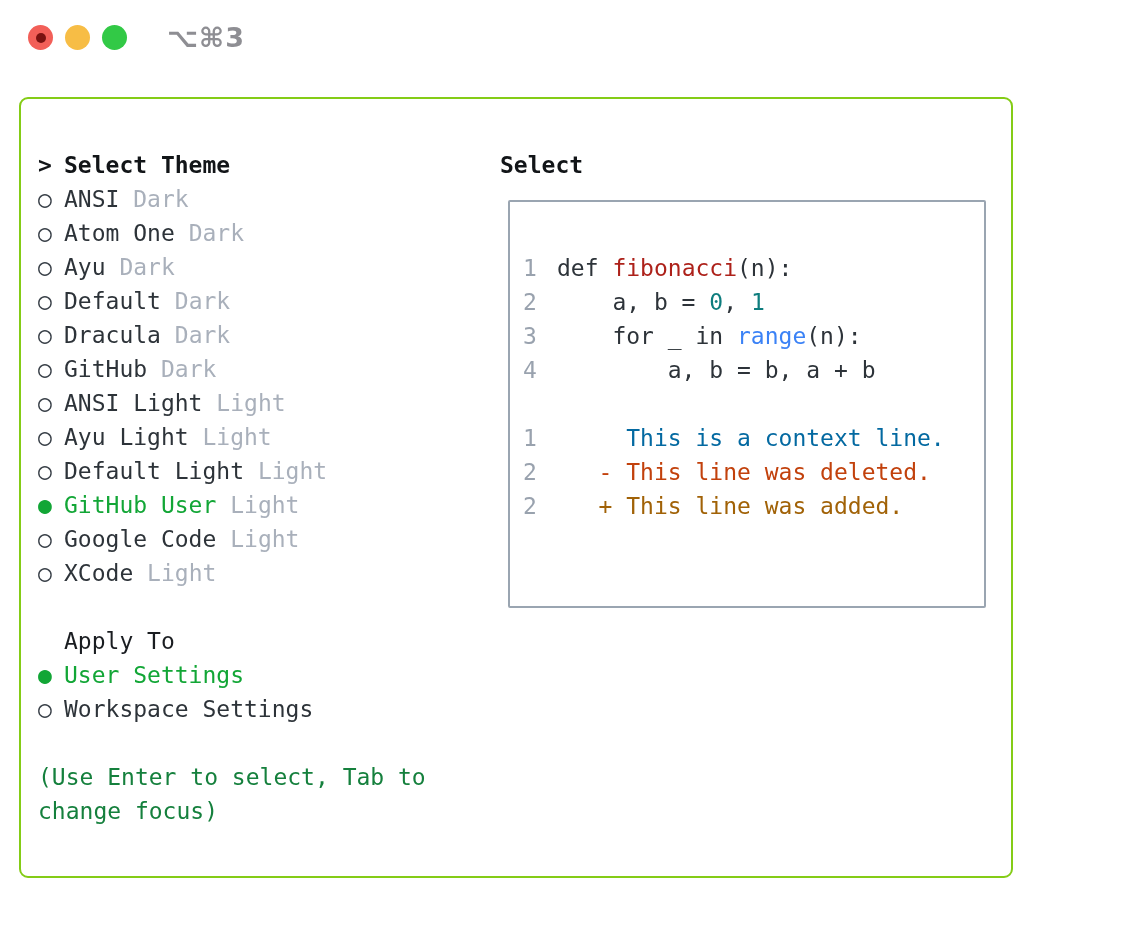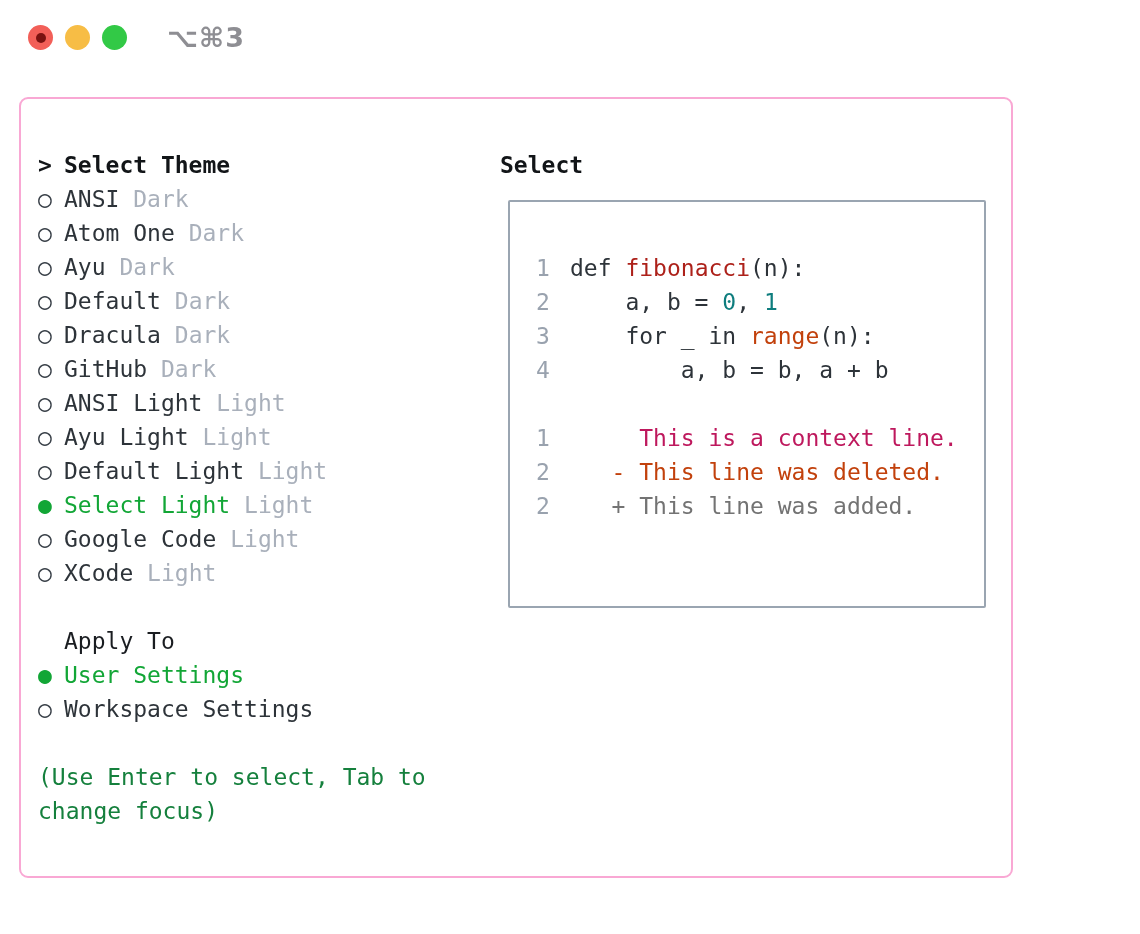--- a/index.html
+++ b/index.html
@@ -29,21 +29,21 @@
   }
   .win-title {
     position:absolute; left:167px; top:22px;
     font-family:"DejaVu Sans", sans-serif;
     font-size:27px; font-weight:bold; color:#8e8e93; letter-spacing:1px;
   }
 
   
   .panel {
     position:absolute; left:19px; top:97px; width:994px; height:781px;
-    border:2px solid #f9a8d4; border-radius:9px; background:#ffffff;
+    border:2px solid #84cc16; border-radius:9px; background:#ffffff;
   }
 
   
   .left-col { position:absolute; left:17px; top:49px; }
   .row { height:34px; line-height:34px; font-size:23px; white-space:pre; }
   .marker { display:inline-block; width:26px; color:#3b424a; }
   .row-header .marker, .row-header .lbl { font-weight:bold; color:#121518; }
   .theme-name { color:#2d3339; }
   .variant { color:#a9b0bb;margin-top:44px; }
   .row.selected .marker { color:#12a636; }
@@ -53,31 +53,31 @@
   .hint-line { height:34px; line-height:34px; font-size:23px; color:#15803d; white-space:pre; }
 
   
   .preview-title {
     position:absolute; left:479px; top:49px; height:34px; line-height:34px;
     font-size:23px; font-weight:bold; color:#121518;
   }
   .preview-box {
     position:absolute; left:487px; top:101px; width:478px; height:408px;
     border:2px solid #9aa5b1; border-radius:2px; background:#ffffff;
-    padding:49px 0 0 26px; overflow:hidden;
+    padding:49px 0 0 13px; overflow:hidden;
   }
   .code-line { height:34px; line-height:34px; font-size:23px; white-space:pre; }
   .gutter { display:inline-block; width:34px; color:#99a2ae; }
   .code { color:#2d3339; }
   .tok-func { color:#ad211a; }
   .tok-num { color:#0e7d7e; }
-  .tok-builtin { color:#c2410c; }
-  .diff-context { color:#be185d; }
+  .tok-builtin { color:#3b82f6; }
+  .diff-context { color:#0369a1; }
   .diff-deleted { color:#c2410c; }
-  .diff-added { color:#737373; }
+  .diff-added { color:#a16207; }
 </style>
 </head>
 <body>
 
 <div class="screen">
 
   <div class="titlebar">
     <div class="light light-close">
       <span class="close-dot"></span>
     </div>
@@ -103,21 +103,21 @@
       <div class="row"><span class="marker">○</span><span class="theme-name">Dracula</span><span class="variant"> </span><span class="variant">Dark</span></div>
 
       <div class="row"><span class="marker">○</span><span class="theme-name">GitHub</span><span class="variant"> </span><span class="variant">Dark</span></div>
 
       <div class="row"><span class="marker">○</span><span class="theme-name">ANSI Light</span><span class="variant"> </span><span class="variant">Light</span></div>
 
       <div class="row"><span class="marker">○</span><span class="theme-name">Ayu Light</span><span class="variant"> </span><span class="variant">Light</span></div>
 
       <div class="row"><span class="marker">○</span><span class="theme-name">Default Light</span><span class="variant"> </span><span class="variant">Light</span></div>
 
-      <div class="row selected"><span class="marker">●</span><span class="theme-name">Select Light</span><span class="variant"> </span><span class="variant">Light</span></div>
+      <div class="row selected"><span class="marker">●</span><span class="theme-name">GitHub User</span><span class="variant"> </span><span class="variant">Light</span></div>
 
       <div class="row"><span class="marker">○</span><span class="theme-name">Google Code</span><span class="variant"> </span><span class="variant">Light</span></div>
 
       <div class="row"><span class="marker">○</span><span class="theme-name">XCode</span><span class="variant"> </span><span class="variant">Light</span></div>
 
       <div class="spacer"></div>
 
       <div class="row apply-header"><span class="marker"> </span><span class="lbl apply-header">Apply To</span></div>
 
       <div class="row selected"><span class="marker">●</span><span class="theme-name">User Settings</span></div>

